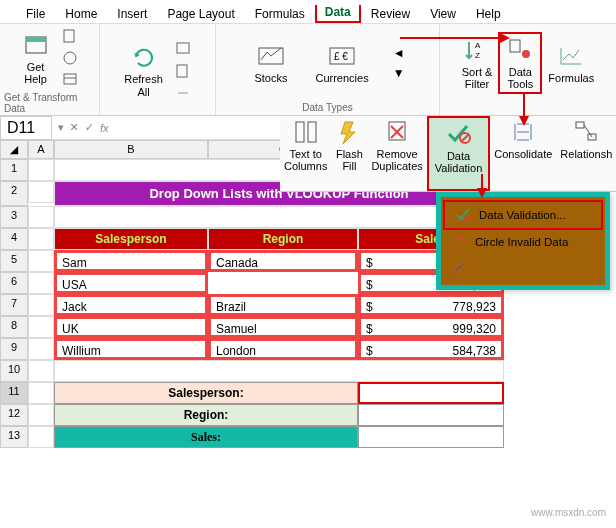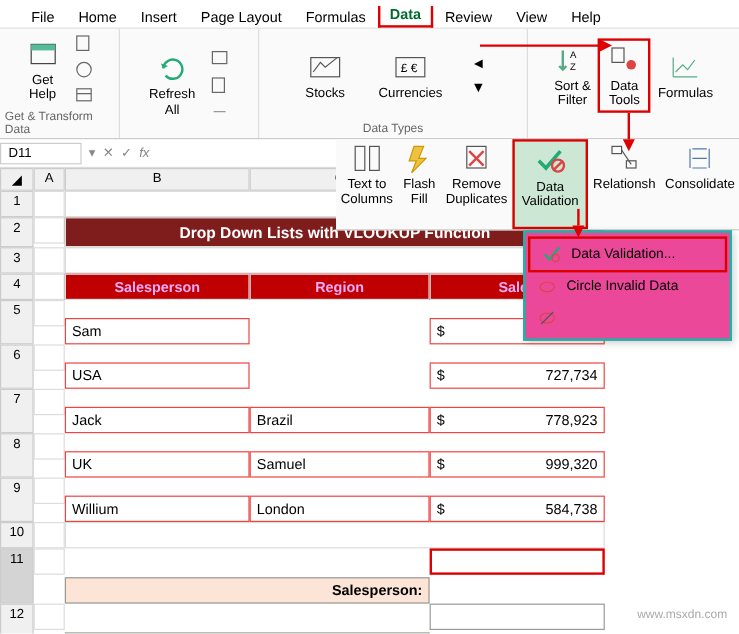--- a/index.html
+++ b/index.html
@@ -16,42 +16,42 @@
 .rbtn { display: flex; flex-direction: column; align-items: center; gap: 2px; padding: 2px 4px; cursor: pointer; }
 .rbtn svg { width: 28px; height: 28px; }
 .rbtn-small svg { width: 16px; height: 16px; }
 .rbtn-label { font-size: 11px; text-align: center; line-height: 1.1; }
 .rbtn-stack { display: flex; flex-direction: column; gap: 2px; }
 .highlight-red { border: 2px solid #d00; }
 .rbtn.active-green { background: #cce8d4; }
 
 .ribbon2 { position: absolute; top: 116px; left: 280px; right: 0; height: 76px; display: flex; border-bottom: 1px solid #ccc; background: #fafafa; }
 
-.dropdown-menu { position: absolute; top: 192px; left: 436px; width: 174px; background: #ec4899; border: 2px solid #14b8a6; box-shadow: 2px 2px 6px rgba(0,0,0,0.2); padding: 4px 0; }
+.dropdown-menu { position: absolute; top: 192px; left: 436px; width: 174px; background: #a16207; border: 5px solid #14b8a6; box-shadow: 2px 2px 6px rgba(0,0,0,0.2); padding: 4px 0; }
 .dropdown-menu div { padding: 5px 10px; display: flex; align-items: center; gap: 8px; cursor: pointer; font-size: 11.5px; }
 .dropdown-menu div.hl { border: 2px solid #d00; margin: -1px 2px; }
 .dropdown-menu svg { width: 16px; height: 16px; }
 
 .namebox-row { display: flex; align-items: center; height: 24px; border-bottom: 1px solid #ddd; }
-.namebox { width: 68px; border: 1px solid #ccc; padding: 2px 6px; font-size: 11px; }
+.namebox { width: 52px; border: 1px solid #ccc; padding: 2px 6px; font-size: 16px; }
 .fx-area { display: flex; align-items: center; gap: 6px; padding: 0 6px; flex: 1; }
 .fx-area span { color: #888; font-size: 11px; }
 
 .grid { display: grid; grid-template-columns: 28px 26px 154px 150px 74px 72px; }
 .colhdr, .rowhdr { background: #f0f0f0; border: 0.5px solid #ccc; text-align: center; font-size: 11px; padding: 2px 0; }
 .colhdr.sel, .rowhdr.sel { background: #d4d4d4; }
 .cell { border: 0.5px solid #ddd; padding: 3px 5px; font-size: 12px; height: 22px; }
 
-.title-row { grid-column: 3 / 7; background: #7f1d1d; color: #fff; text-align: center; font-weight: 600; font-size: 13px; padding: 4px; border: 0.5px solid #ddd; }
-.table-hdr { background: #c00000; color: #f0abfc; text-align: center; font-weight: 600; }
-.data-cell { border: 1px solid #ef4444; margin-top: 15px; }
+.title-row { grid-column: 3 / 7; background: #a21caf; color: #fff; text-align: center; font-weight: 600; font-size: 13px; padding: 4px; border: 0.5px solid #ddd; }
+.table-hdr { background: #c00000; color: #bef264; text-align: center; font-weight: 600; }
+.data-cell { border: 3px solid #ef4444; }
 .money-sym { float: left; }
 .money-val { float: right; }
 
-.lookup-label { background: #fce4d6; border: 1px solid #999; text-align: right; font-weight: 600; grid-column: 3 / 5; margin-top: 24px; }
+.lookup-label { background: #fce4d6; border: 1px solid #999; text-align: center; font-weight: 600; grid-column: 3 / 5; }
 .lookup-label.g { background: #e2efda; }
 .lookup-label.o { background: #14b8a6; font-family: Liberation Serif, serif; }
 .lookup-val { grid-column: 5 / 7; border: 1px solid #999; }
 .lookup-val.hl { border: 2px solid #d00; }
 
 .arrow { position: absolute; pointer-events: none; }
 
 .watermark { position: absolute; bottom: 10px; right: 10px; font-size: 10px; color: #aaa; }
 </style>
 </head>
@@ -218,20 +218,21 @@
 
   <div class="rowhdr">4</div>
   <div class="cell"></div>
   <div class="cell table-hdr">Salesperson</div>
   <div class="cell table-hdr">Region</div>
   <div class="cell table-hdr" style="grid-column:5/7">Sales</div>
 
   <div class="rowhdr">5</div>
     <div class="cell"></div>
   <div class="cell data-cell">Sam</div>
+  <div class="cell data-cell">Canada</div>
   <div class="cell data-cell" style="grid-column:5/7">
       <span class="money-sym">$</span>
       <span class="money-val">442,589</span>
     </div>
 
   <div class="rowhdr">6</div>
     <div class="cell"></div>
   <div class="cell data-cell">USA</div>
   <div class="cell data-cell" style="grid-column:5/7">
       <span class="money-sym">$</span>
@@ -314,31 +315,31 @@
     <svg>
         <path d="M4 14 L10 20 L22 6" fill="none" stroke="#2a7" stroke-width="3"></path>
         <circle cx="20" cy="18" r="5" fill="none" stroke="#d44" stroke-width="2"></circle>
         <line x1="16" y1="22" x2="24" y2="14" stroke="#d44" stroke-width="2"></line>
       </svg>
     <div class="rbtn-label" style="white-space:pre">Data
 Validation</div>
   </div>
   <div class="rbtn">
     <svg>
+        <path d="M8 6 L20 6 M8 14 L20 14 M8 22 L20 22 M6 6 L6 22 M22 6 L22 22" stroke="#57a" fill="none"></path>
+      </svg>
+    <div class="rbtn-label">Consolidate</div>
+  </div>
+  <div class="rbtn">
+    <svg>
         <rect x="4" y="4" width="8" height="6" fill="none" stroke="#555"></rect>
         <rect x="16" y="16" width="8" height="6" fill="none" stroke="#555"></rect>
         <path d="M12 7 L20 19" stroke="#555"></path>
       </svg>
     <div class="rbtn-label">Relationsh</div>
-  </div>
-  <div class="rbtn">
-    <svg>
-        <path d="M8 6 L20 6 M8 14 L20 14 M8 22 L20 22 M6 6 L6 22 M22 6 L22 22" stroke="#57a" fill="none"></path>
-      </svg>
-    <div class="rbtn-label">Consolidate</div>
   </div>
 </div>
 
 <div class="dropdown-menu">
   <div class="hl">
     <svg>
         <path d="M2 8 L6 12 L14 2" fill="none" stroke="#2a7" stroke-width="2"></path>
         <circle cx="11" cy="11" r="3" fill="none" stroke="#d44"></circle>
       </svg>
     <span>Data Validation...</span>

